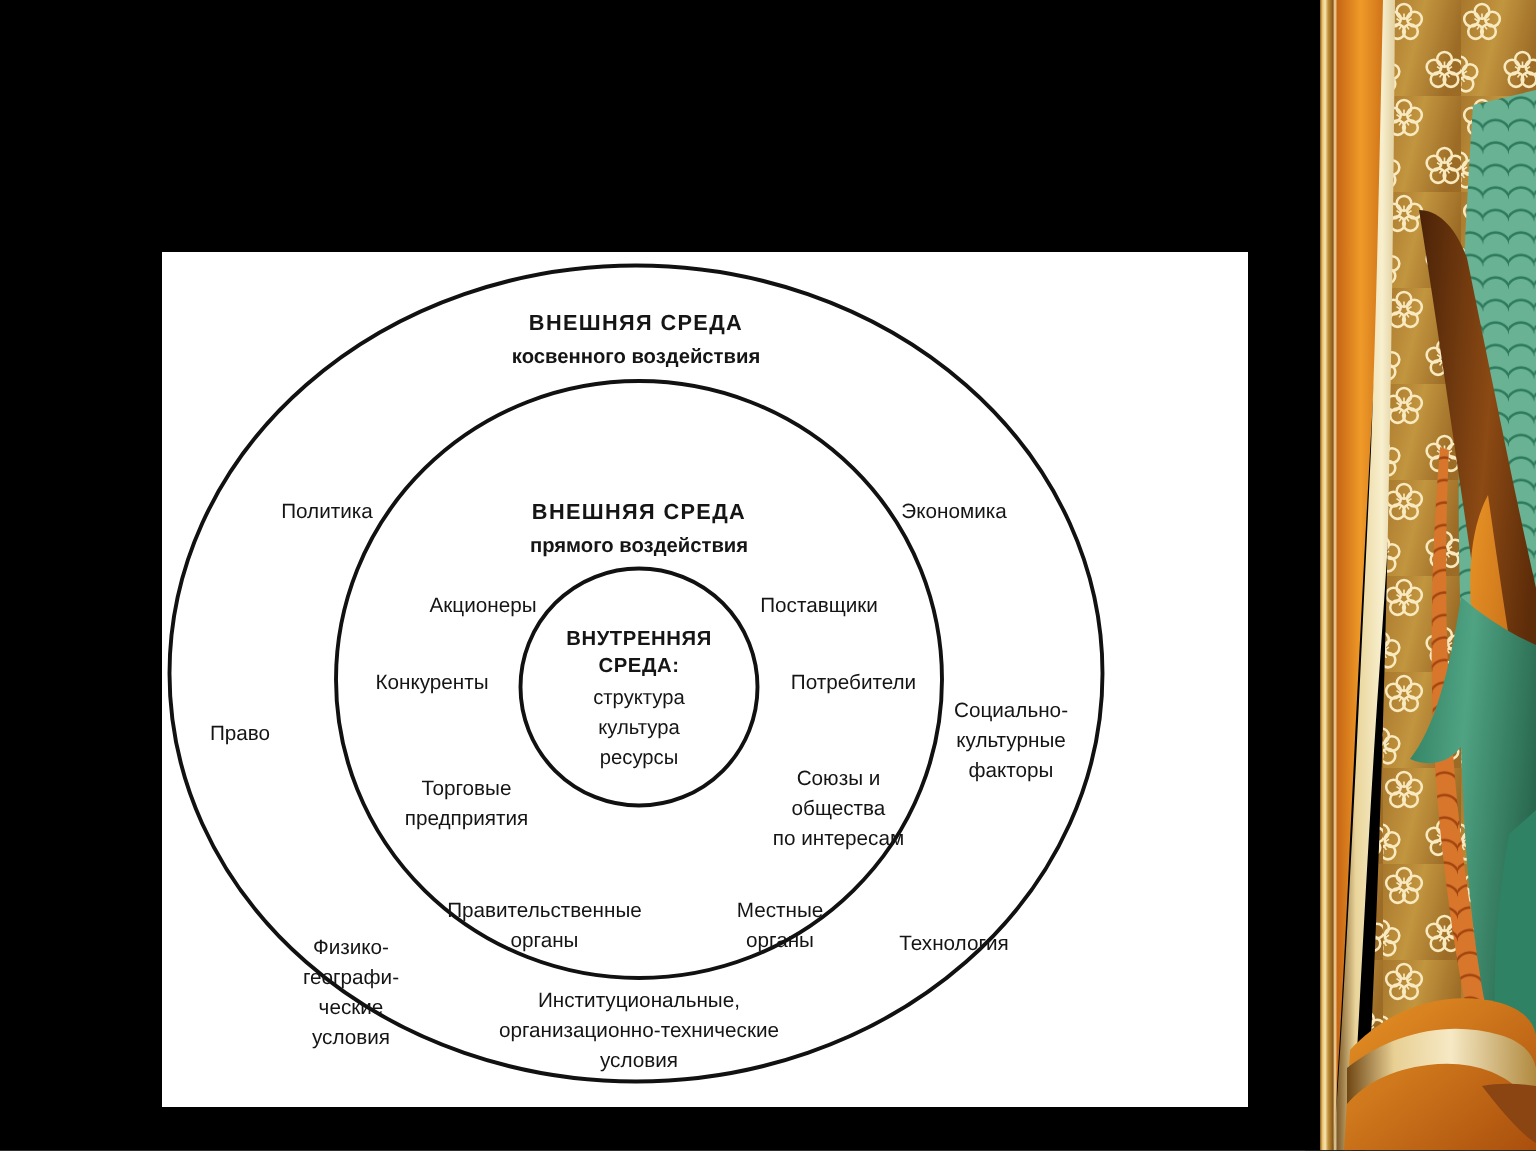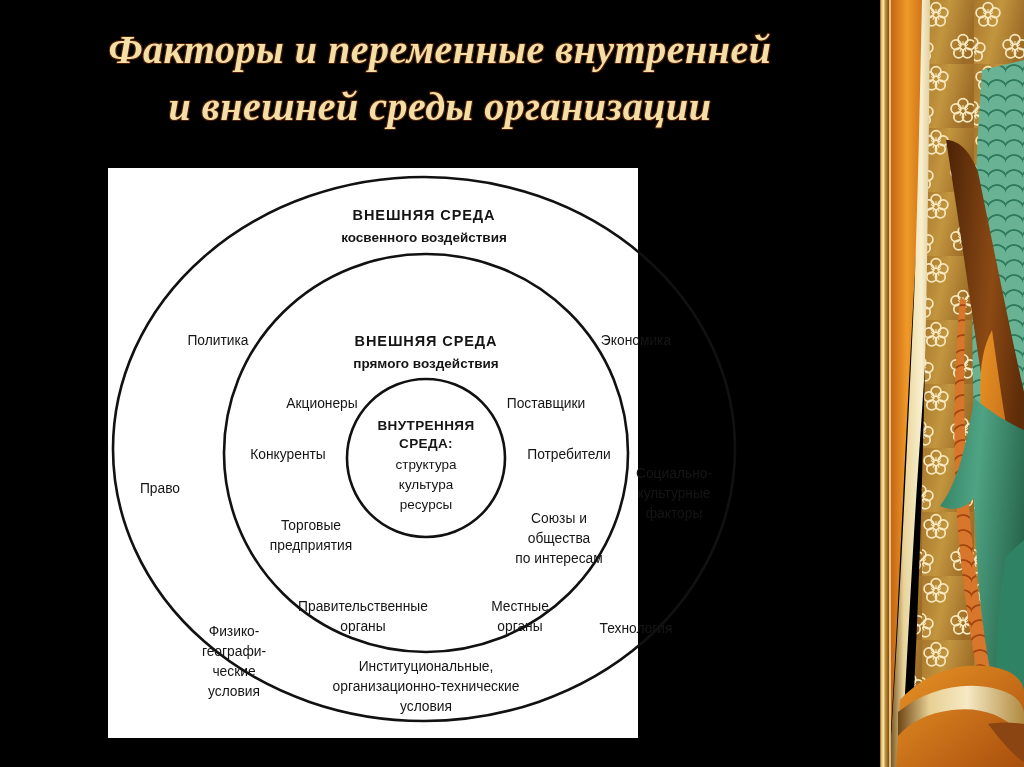--- a/index.html
+++ b/index.html
@@ -49,21 +49,21 @@
       -1px -1px 0px #3a1504,
        2px  2px 2px rgba(0,0,0,.9);
   }
   #title .tline { display: block; white-space: nowrap; }
 
   
   #panel {
     position: absolute;
     left: 108px;
     top: 168px;
-    width: 530px;
+    width: 724px;
     height: 570px;
     background: #ffffff;
   }
   #panel svg { display: block; }
 
   .dg-text {
     font-family: "Liberation Sans", "DejaVu Sans", sans-serif;
     fill: #151515;
   }
   .dg-head {
@@ -101,24 +101,20 @@
     overflow: hidden;
     background: #000;
   }
   #border svg { display:block; }
 </style>
 </head>
 <body>
 
 <div id="slide">
 
-  <div id="title">
-    <span class="tline">Факторы и переменные внутренней</span>
-    <span class="tline">и внешней среды организации</span>
-  </div>
 
   <div id="panel">
     <svg width="630" height="570" viewBox="0 0 630 570" xmlns="http://www.w3.org/2000/svg">
 
       <ellipse class="ring" cx="316" cy="281" rx="311" ry="272" stroke-width="2.6"></ellipse>
       <ellipse class="ring" cx="318" cy="285" rx="202" ry="199" stroke-width="2.6"></ellipse>
       <circle class="ring" cx="318" cy="290" r="79" stroke-width="2.6"></circle>
 
       <text class="dg-text dg-head" x="316" y="52" text-anchor="middle">ВНЕШНЯЯ СРЕДА</text>
       <text class="dg-text dg-sub" x="316" y="74" text-anchor="middle">косвенного воздействия</text>

